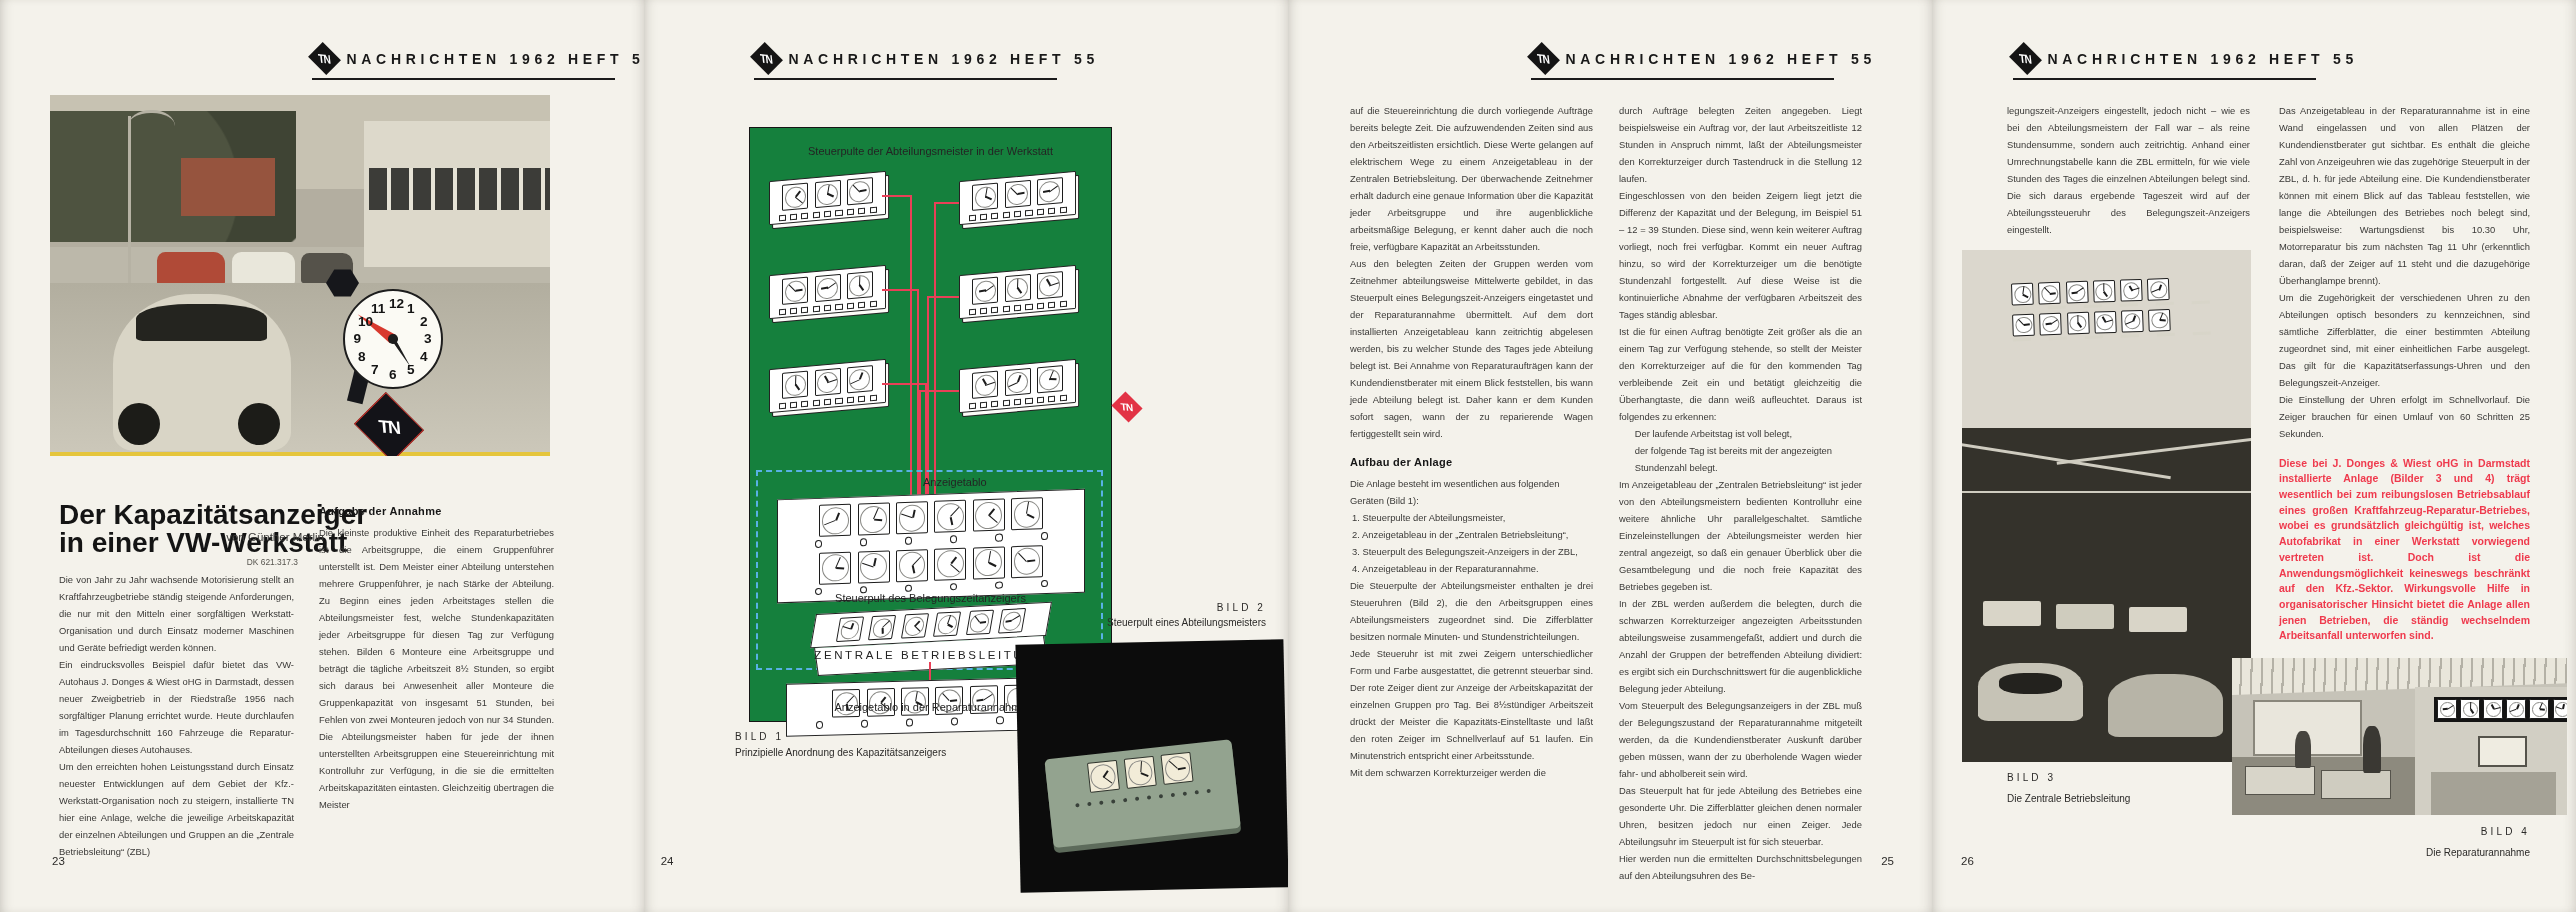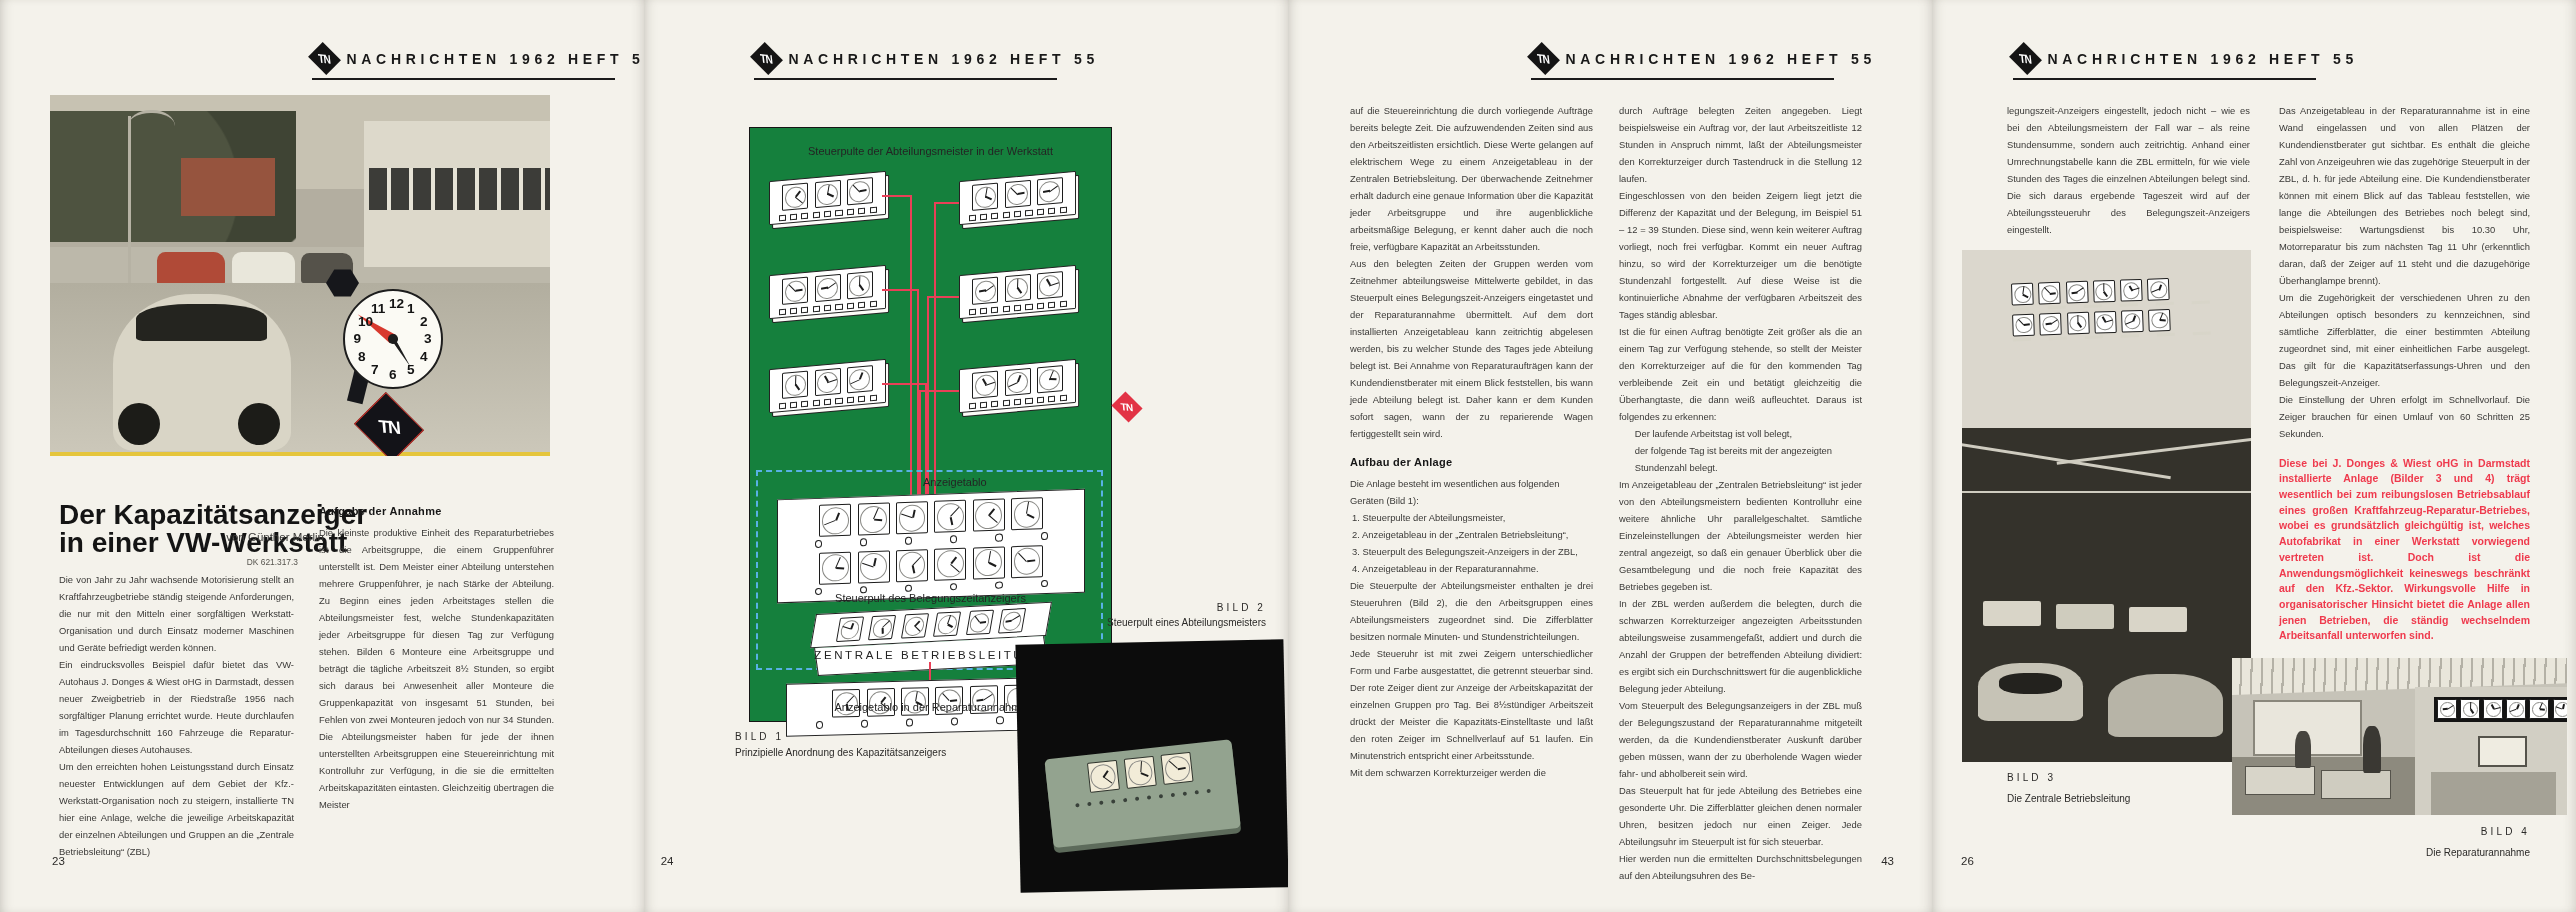--- a/index.html
+++ b/index.html
@@ -579,21 +579,21 @@
       <p>Eingeschlossen von den beiden Zeigern liegt jetzt die Differenz der Kapazität und der Belegung, im Beispiel 51 – 12 = 39 Stunden. Diese sind, wenn kein weiterer Auftrag vorliegt, noch frei verfügbar. Kommt ein neuer Auftrag hinzu, so wird der Korrekturzeiger um die benötigte Stundenzahl fortgestellt. Auf diese Weise ist die kontinuierliche Abnahme der verfügbaren Arbeitszeit des Tages ständig ablesbar.</p>
       <p>Ist die für einen Auftrag benötigte Zeit größer als die an einem Tag zur Verfügung stehende, so stellt der Meister den Korrekturzeiger auf die für den kommenden Tag verbleibende Zeit ein und betätigt gleichzeitig die Überhangtaste, die dann weiß aufleuchtet. Daraus ist folgendes zu erkennen:</p>
       <p class="ind" style="text-align:left">Der laufende Arbeitstag ist voll belegt,</p>
       <p class="ind" style="text-align:left">der folgende Tag ist bereits mit der angezeigten Stundenzahl belegt.</p>
       <p>Im Anzeigetableau der „Zentralen Betriebsleitung“ ist jeder von den Abteilungsmeistern bedienten Kontrolluhr eine weitere ähnliche Uhr parallelgeschaltet. Sämtliche Einzeleinstellungen der Abteilungsmeister werden hier zentral angezeigt, so daß ein genauer Überblick über die Gesamtbelegung und die noch freie Kapazität des Betriebes gegeben ist.</p>
       <p>In der ZBL werden außerdem die belegten, durch die schwarzen Korrekturzeiger angezeigten Arbeitsstunden abteilungsweise zusammengefaßt, addiert und durch die Anzahl der Gruppen der betreffenden Abteilung dividiert: es ergibt sich ein Durchschnittswert für die augenblickliche Belegung jeder Abteilung.</p>
       <p>Vom Steuerpult des Belegungsanzeigers in der ZBL muß der Belegungszustand der Reparaturannahme mitgeteilt werden, da die Kundendienstberater Auskunft darüber geben müssen, wann der zu überholende Wagen wieder fahr- und abholbereit sein wird.</p>
       <p>Das Steuerpult hat für jede Abteilung des Betriebes eine gesonderte Uhr. Die Zifferblätter gleichen denen normaler Uhren, besitzen jedoch nur einen Zeiger. Jede Abteilungsuhr im Steuerpult ist für sich steuerbar.</p>
       <p>Hier werden nun die ermittelten Durchschnittsbelegungen auf den Abteilungsuhren des Be-</p>
     </div>
-    <div class="pnum" style="left:575px;top:855px;width:31px;text-align:right">43</div>
+    <div class="pnum" style="left:575px;top:855px;width:31px;text-align:right">25</div>
   </div>
 
   <div class="page" style="left:1932px">
     <div class="hdr" style="left:82px;top:45px">
       <span class="diamond">
           <b>TN</b>
         </span>
       <span class="htext">NACHRICHTEN 1962 HEFT 55</span>
     </div>
     <div class="hrule" style="left:81px;top:78px;width:303px"></div>

